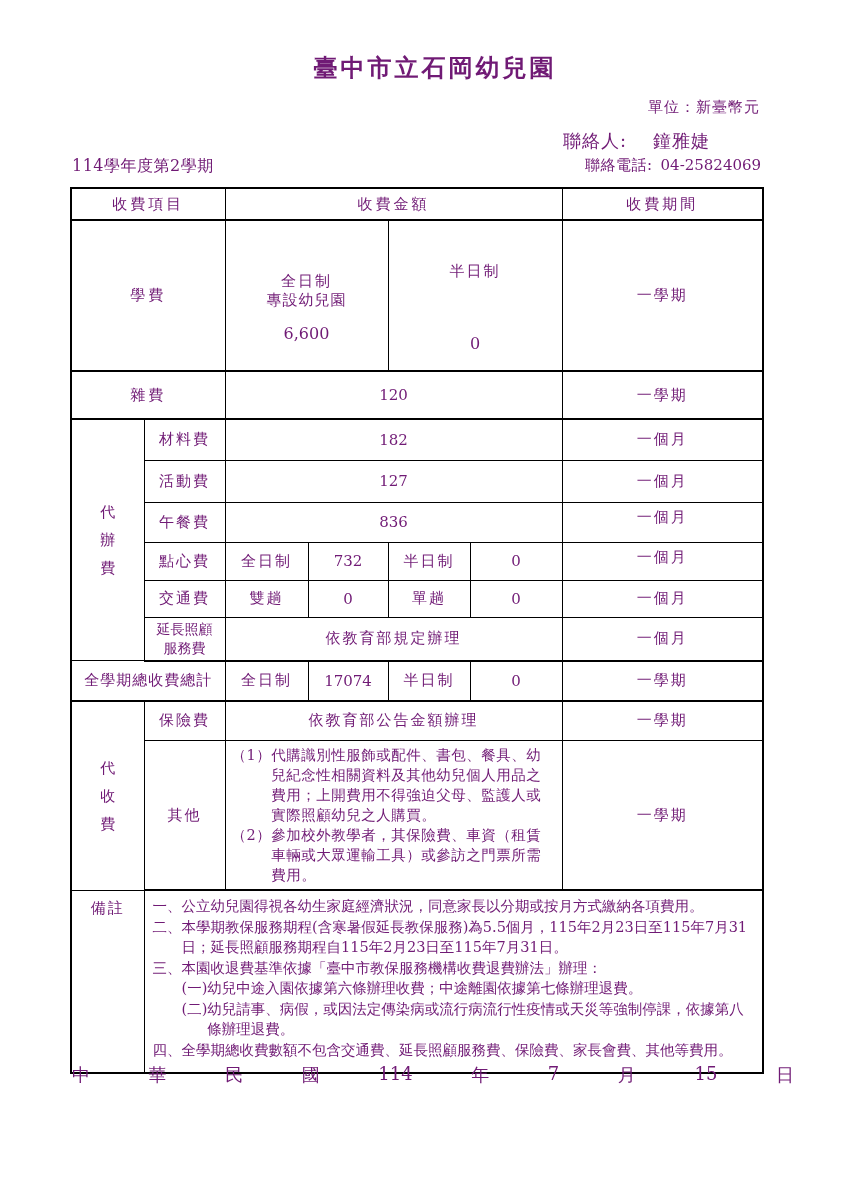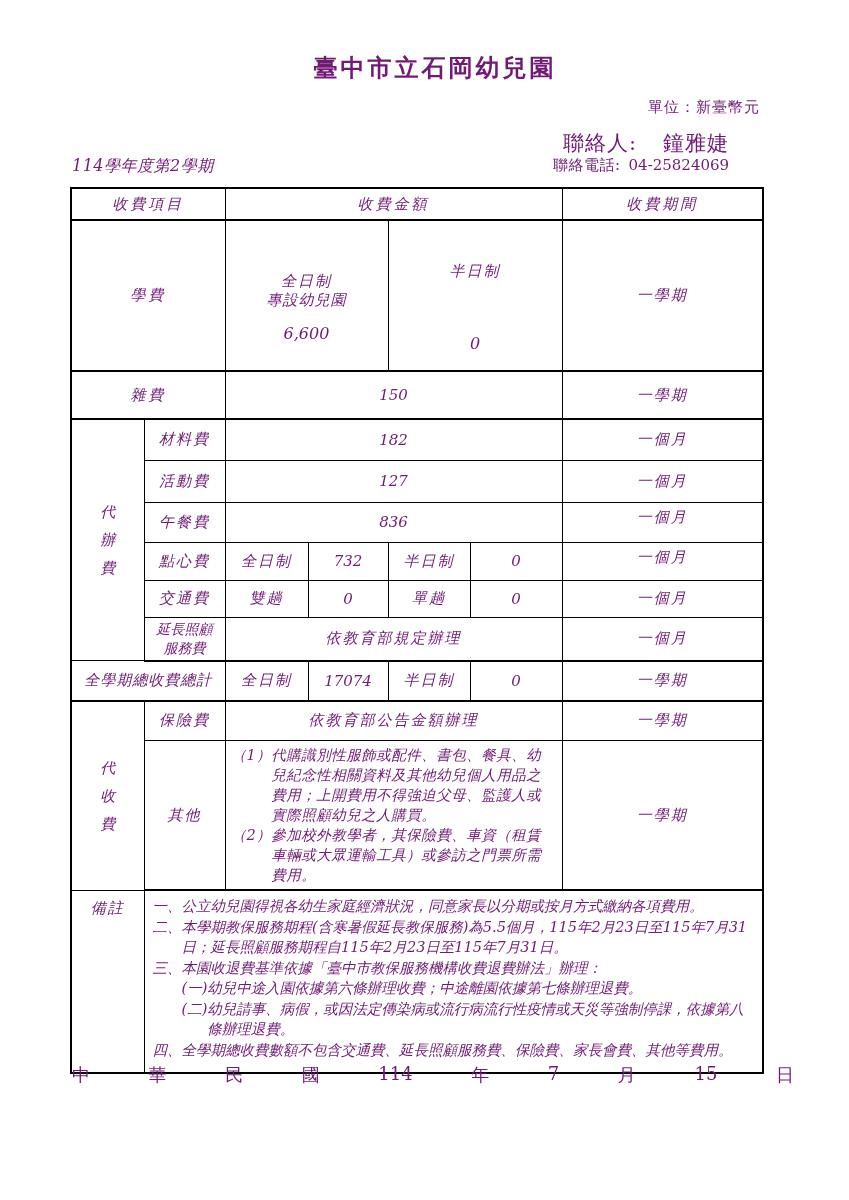--- a/index.html
+++ b/index.html
@@ -21,43 +21,42 @@
     top: 52px; left: 0; width: 100%;
     text-align: center;
     font-size: 24px; font-weight: bold; letter-spacing: 3px;
   }
   .doc-title {
     top: 88px; left: 0; width: 100%;
     text-align: center;
     font-size: 22px; font-weight: bold; letter-spacing: 4px;
   }
   .unit-note  { top: 98px;  left: 648px; font-size: 15px; letter-spacing: 1px; }
-  .contact-line { top: 129px; left: 563px; font-size: 21px; letter-spacing: 1px; }
+  .contact-line { top: 129px; left: 563px; font-size: 18px; letter-spacing: 1px; }
   .contact-line .val { margin-left: 26px; }
-  .semester   { top: 156px; left: 72px;  font-size: 16px; letter-spacing: 0.5px; font-style: italic; }
-  .phone-line { top: 156px; left: 553px; font-size: 15px; letter-spacing: 0.5px; }
+  .semester   { top: 156px; left: 72px;  font-size: 16px; letter-spacing: 0.5px; }
+  .phone-line { top: 156px; left: 585px; font-size: 15px; letter-spacing: 0.5px; }
   .phone-line .val { margin-left: 8px; letter-spacing: 0; }
 
   
   table.fee-table {
     position: absolute;
     left: 70px; top: 187px;
     width: 692px;
     border-collapse: collapse;
     table-layout: fixed;
     border: 2.5px solid #000;
   }
   .fee-table td {
     border: 1.5px solid #000;
     text-align: center;
     vertical-align: middle;
     font-size: 15px;
     padding: 2px 4px;
     overflow: hidden;
-    font-style: italic;
   }
   tr.thick td { border-bottom-width: 2.5px; }
   .ls1 { letter-spacing: 1px; }
   .ls2 { letter-spacing: 2px; margin-top: 8px; }
   .ls3 { letter-spacing: 3px; }
   .num { font-size: 16px; letter-spacing: 0; }
   .vtop { vertical-align: top !important; padding-top: 5px !important; }
 
   
   .stack { display: flex; flex-direction: column; align-items: center; }
@@ -140,21 +139,21 @@
         <div class="stack right">
           <div class="l1 ls2">半日制</div>
           <div class="l2 num">0</div>
         </div>
       </td>
       <td class="ls2">一學期</td>
     </tr>
 
     <tr class="thick" style="height:48px">
       <td colspan="2" class="ls3">雜費</td>
-      <td colspan="4" class="num">150</td>
+      <td colspan="4" class="num">120</td>
       <td class="ls2">一學期</td>
     </tr>
 
     <tr style="height:41px">
       <td rowspan="6">
         <div class="vchars">
           <div>代</div>
           <div>辦</div>
           <div>費</div>
         </div>

